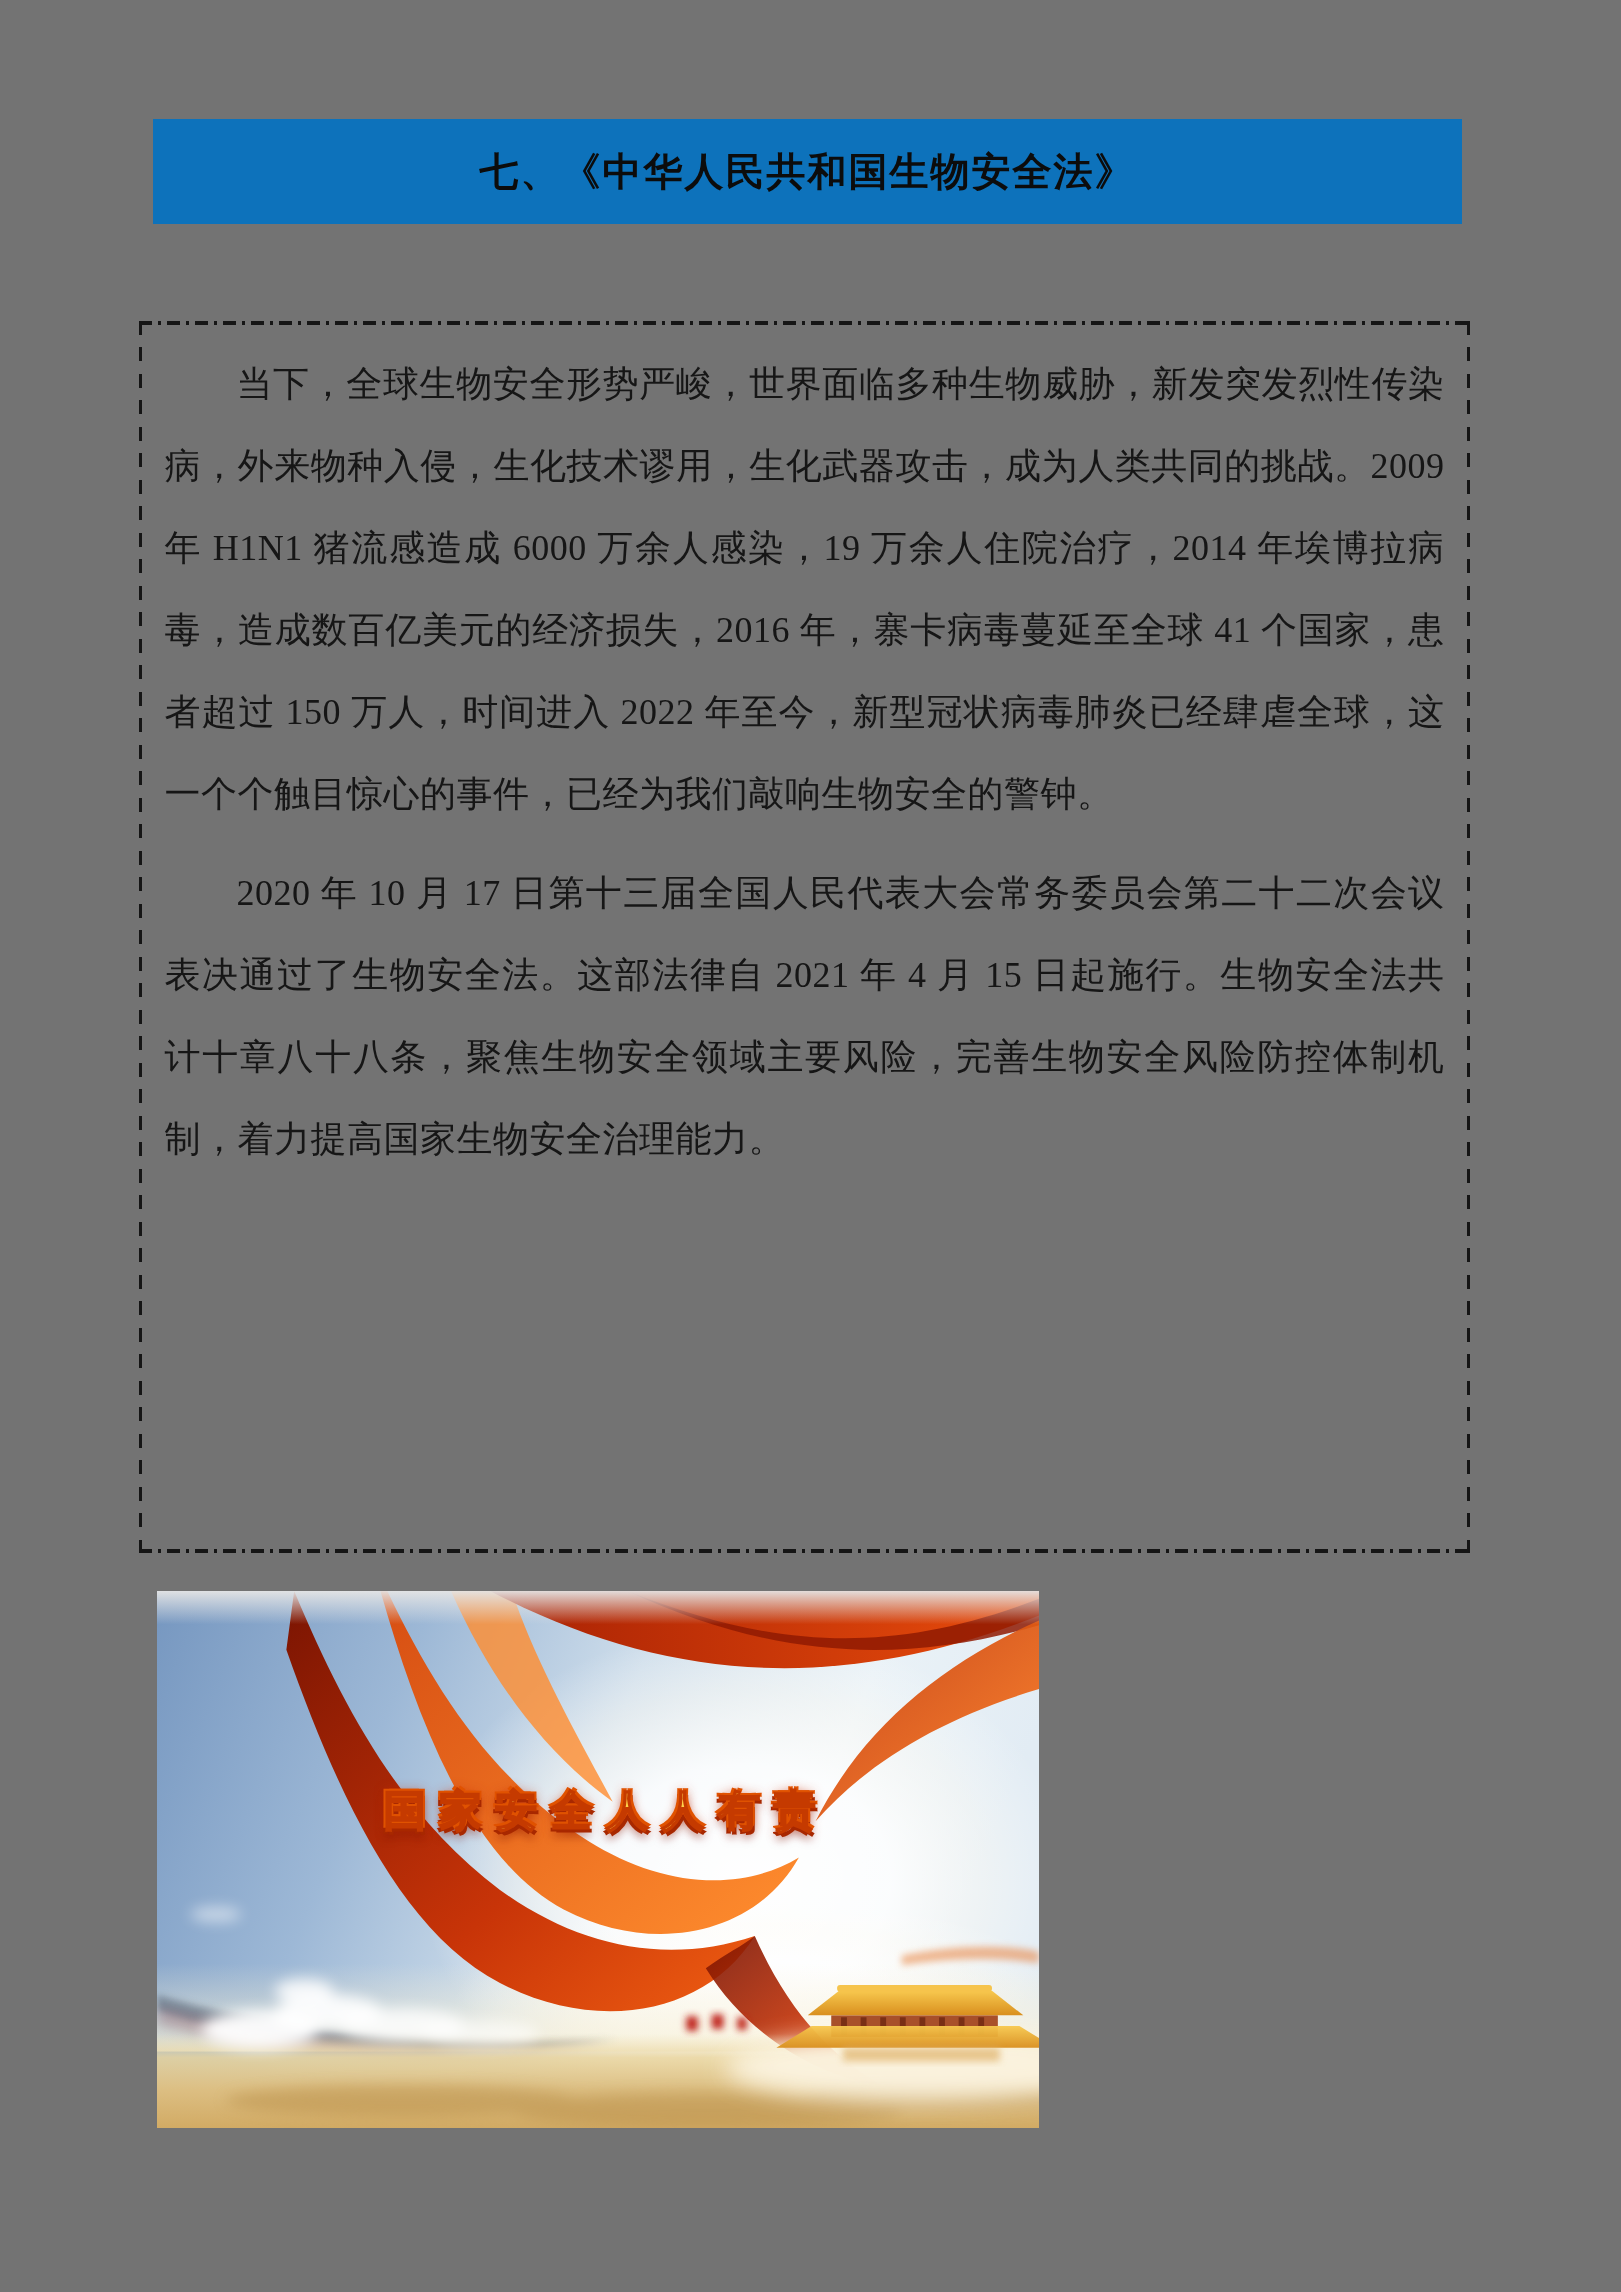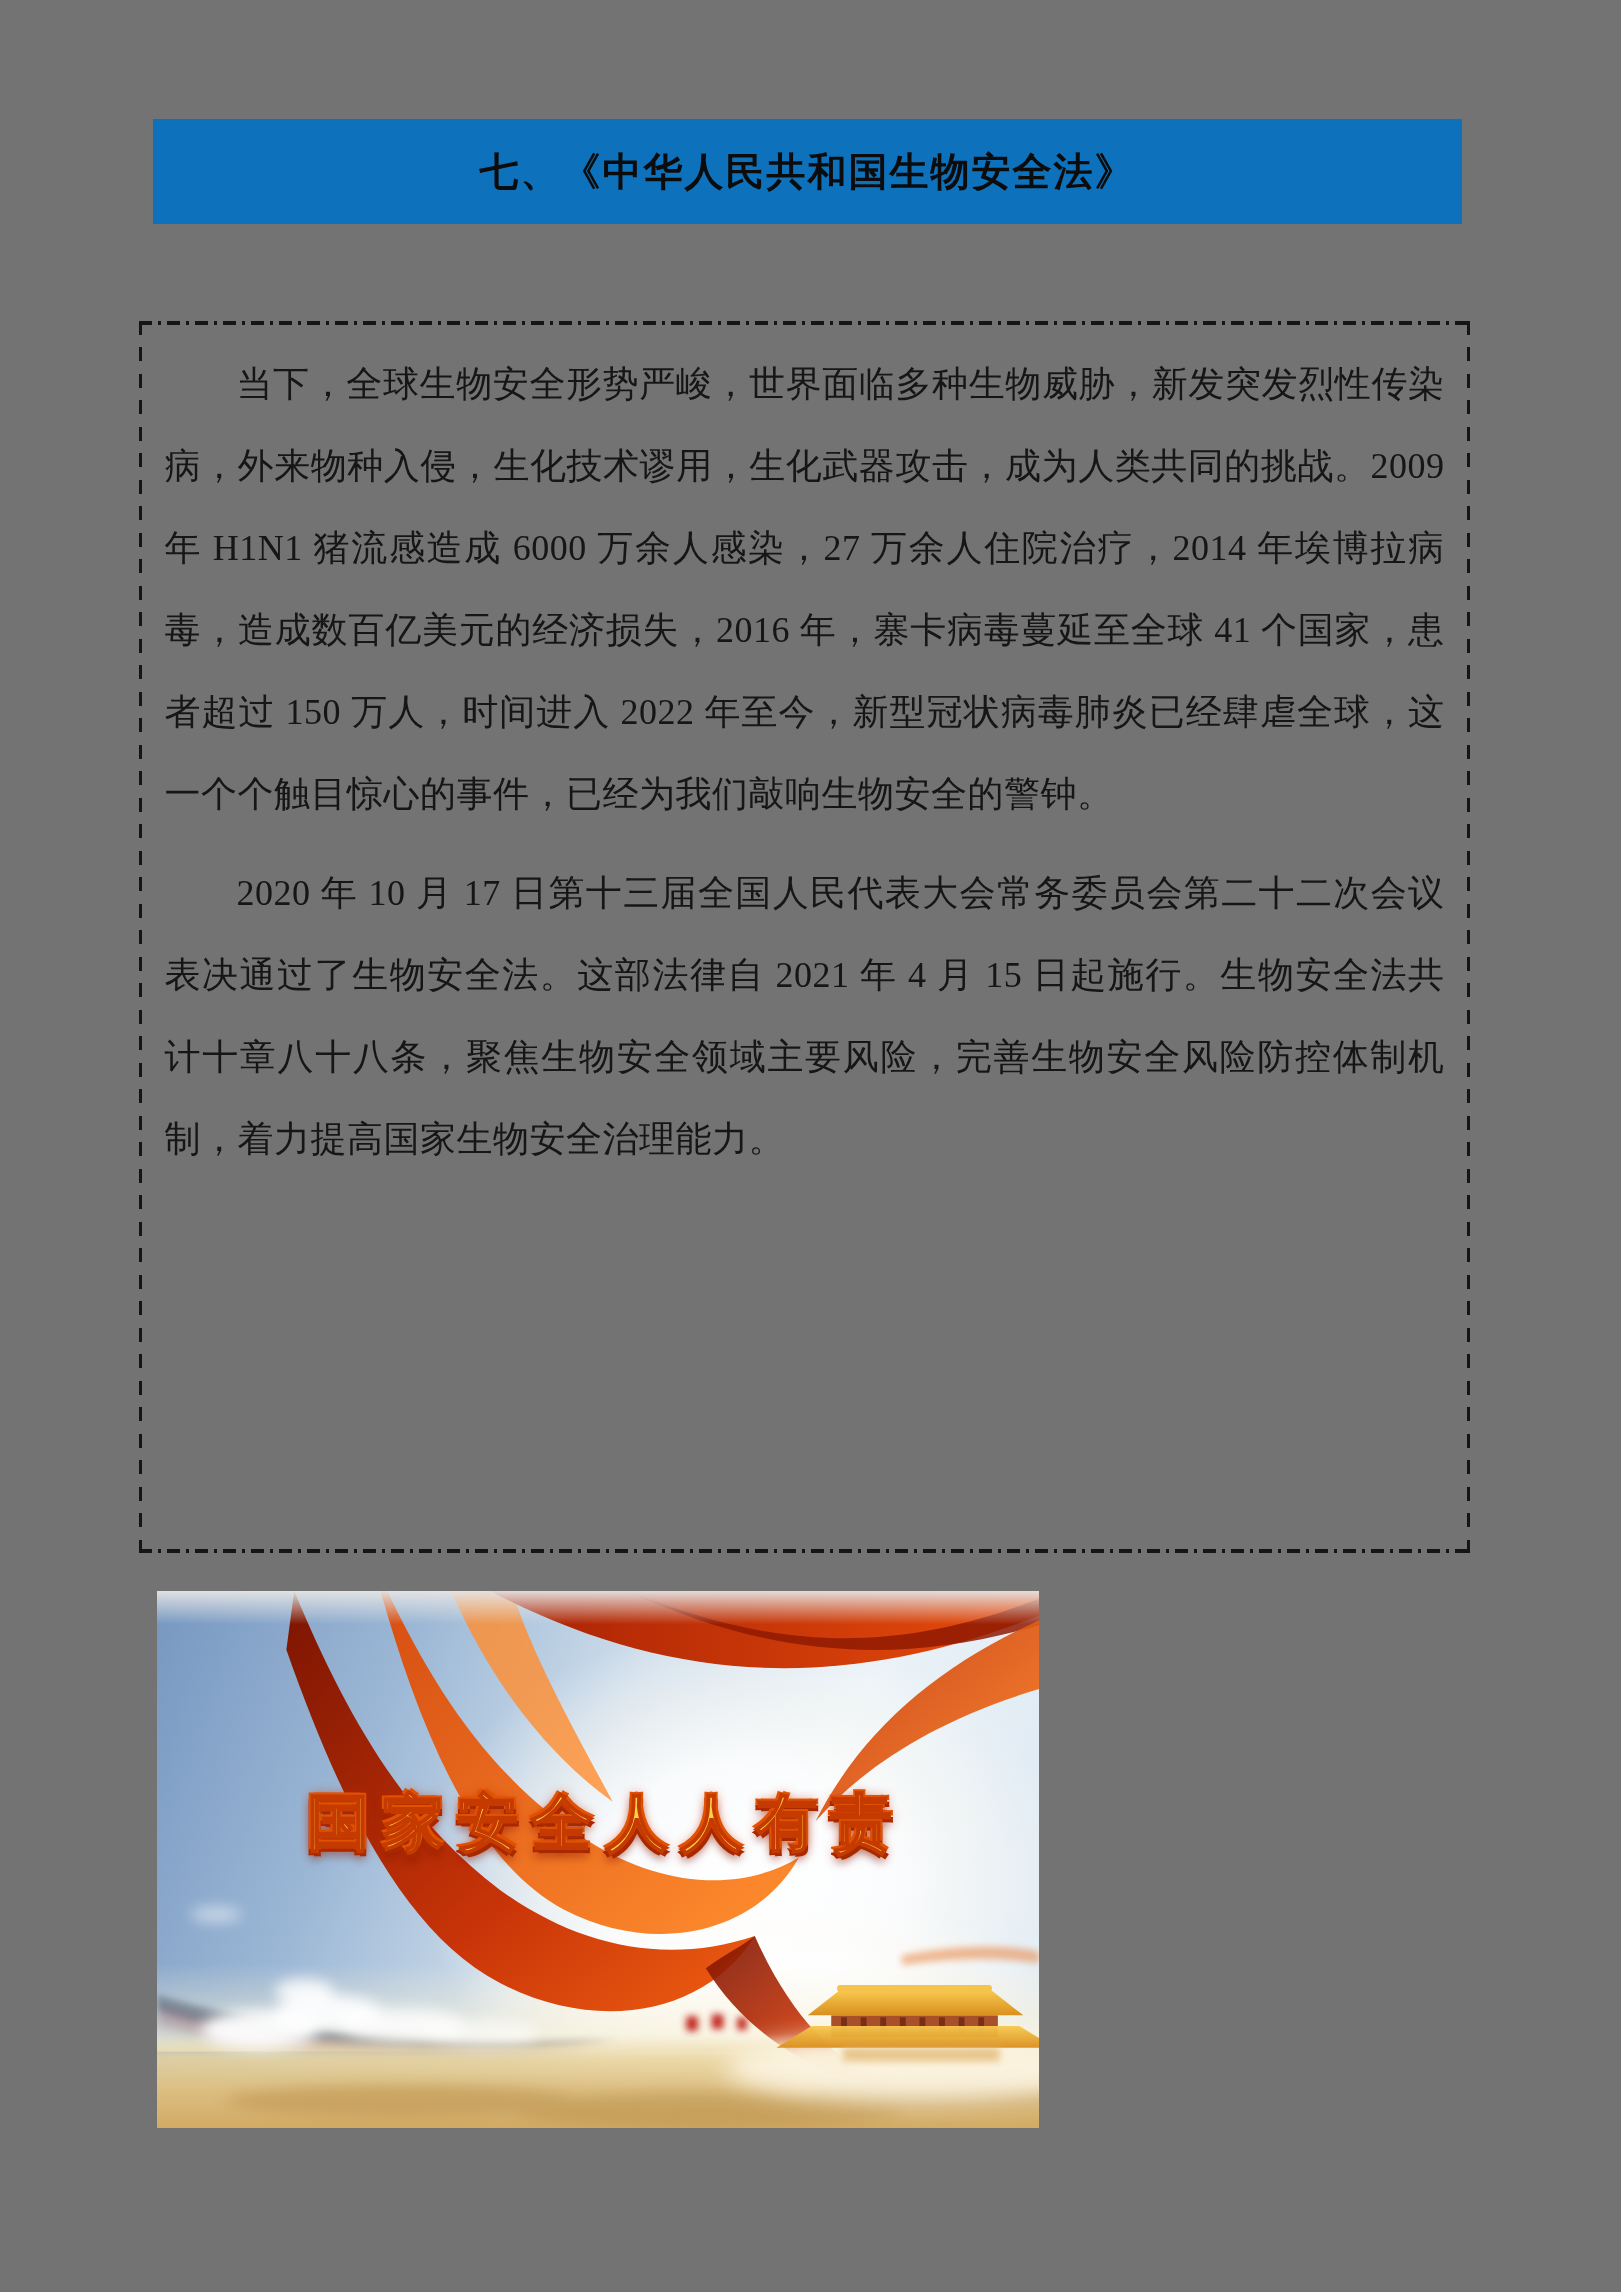--- a/index.html
+++ b/index.html
@@ -53,21 +53,21 @@
   .poster{
     position:absolute;left:157px;top:1591px;width:882px;height:537px;
     overflow:hidden;
   }
   .poster svg{position:absolute;left:0;top:0;width:100%;height:100%;display:block;}
   .poster-slogan{
     position:absolute;left:0;right:8px;top:192px;
     text-align:center;
     padding-left:25px;
     font-family:"DejaVu Sans","Liberation Sans",sans-serif;
-    font-weight:bold;font-size:61px;letter-spacing:13.7px;
+    font-weight:bold;font-size:42px;letter-spacing:13.7px;
     color:#ffd24a;
     -webkit-text-stroke:2px #c53a00;
     text-shadow:
       -2.9px -2.9px 0 #e05200,
        2.9px -2.9px 0 #e05200,
       -2.9px  2.9px 0 #a82800,
        2.9px  3.9px 0 #a82800,
        0 0 11.8px rgba(205,45,0,.85),
        0 6.9px 9.8px rgba(110,15,0,.55);
     white-space:nowrap;
@@ -80,21 +80,21 @@
 
   <div class="header-bar">
     <span class="header-title">七、《中华人民共和国生物安全法》</span>
   </div>
 
   <div class="content-box">
     <div class="edge h top"></div>
     <div class="edge h bottom"></div>
     <div class="edge v left"></div>
     <div class="edge v right"></div>
-    <p>当下，全球生物安全形势严峻，世界面临多种生物威胁，新发突发烈性传染病，外来物种入侵，生化技术谬用，生化武器攻击，成为人类共同的挑战。2009 年 H1N1 猪流感造成 6000 万余人感染，27 万余人住院治疗，2014 年埃博拉病毒，造成数百亿美元的经济损失，2016 年，寨卡病毒蔓延至全球 41 个国家，患者超过 150 万人，时间进入 2022 年至今，新型冠状病毒肺炎已经肆虐全球，这一个个触目惊心的事件，已经为我们敲响生物安全的警钟。</p>
+    <p>当下，全球生物安全形势严峻，世界面临多种生物威胁，新发突发烈性传染病，外来物种入侵，生化技术谬用，生化武器攻击，成为人类共同的挑战。2009 年 H1N1 猪流感造成 6000 万余人感染，19 万余人住院治疗，2014 年埃博拉病毒，造成数百亿美元的经济损失，2016 年，寨卡病毒蔓延至全球 41 个国家，患者超过 150 万人，时间进入 2022 年至今，新型冠状病毒肺炎已经肆虐全球，这一个个触目惊心的事件，已经为我们敲响生物安全的警钟。</p>
     <p>2020 年 10 月 17 日第十三届全国人民代表大会常务委员会第二十二次会议表决通过了生物安全法。这部法律自 2021 年 4 月 15 日起施行。生物安全法共计十章八十八条，聚焦生物安全领域主要风险，完善生物安全风险防控体制机制，着力提高国家生物安全治理能力。</p>
   </div>
 
   <div class="poster">
     <svg viewBox="0 0 900 548" preserveAspectRatio="none">
       <defs>
         <linearGradient id="gSky" x1="0" y1="0" x2="1" y2="0.25">
           <stop offset="0" stop-color="#7697c0"></stop>
           <stop offset="0.3" stop-color="#9db8d6"></stop>
           <stop offset="0.55" stop-color="#cfdeeb"></stop>

